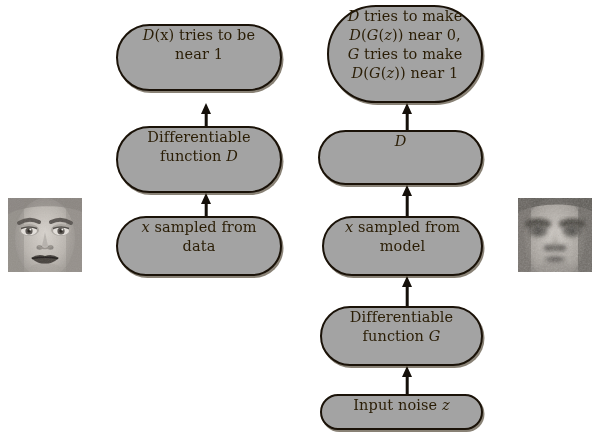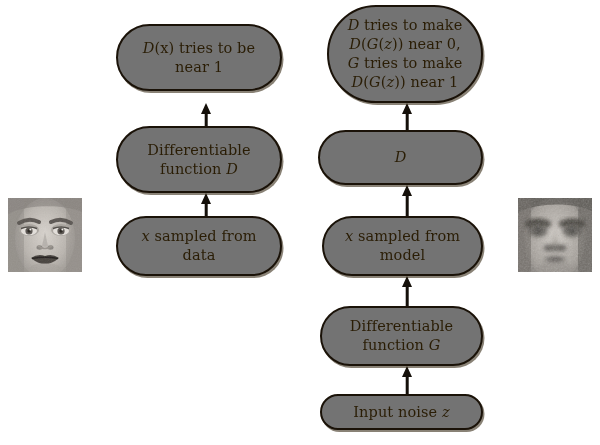--- a/index.html
+++ b/index.html
@@ -15,25 +15,25 @@
     width: 600px;
     height: 445px;
     background: #ffffff;
     overflow: hidden;
   }
 
   
   .node {
     position: absolute;
     box-sizing: border-box;
-    background: #737373;
+    background: #a3a3a3;
     border: 2.4px solid #1a1208;
     border-radius: 999px;
     display: flex;
-    align-items: center;
+    align-items: flex-start;
     justify-content: center;
     text-align: center;
     color: #2a1d05;
     font-family: "DejaVu Serif", "Liberation Serif", serif;
     font-size: 14.5px;
     line-height: 1.30;
     letter-spacing: 0.1px;
     box-shadow: 1.5px 2px 0 rgba(40,28,5,0.55);
     z-index: 3;
   }

